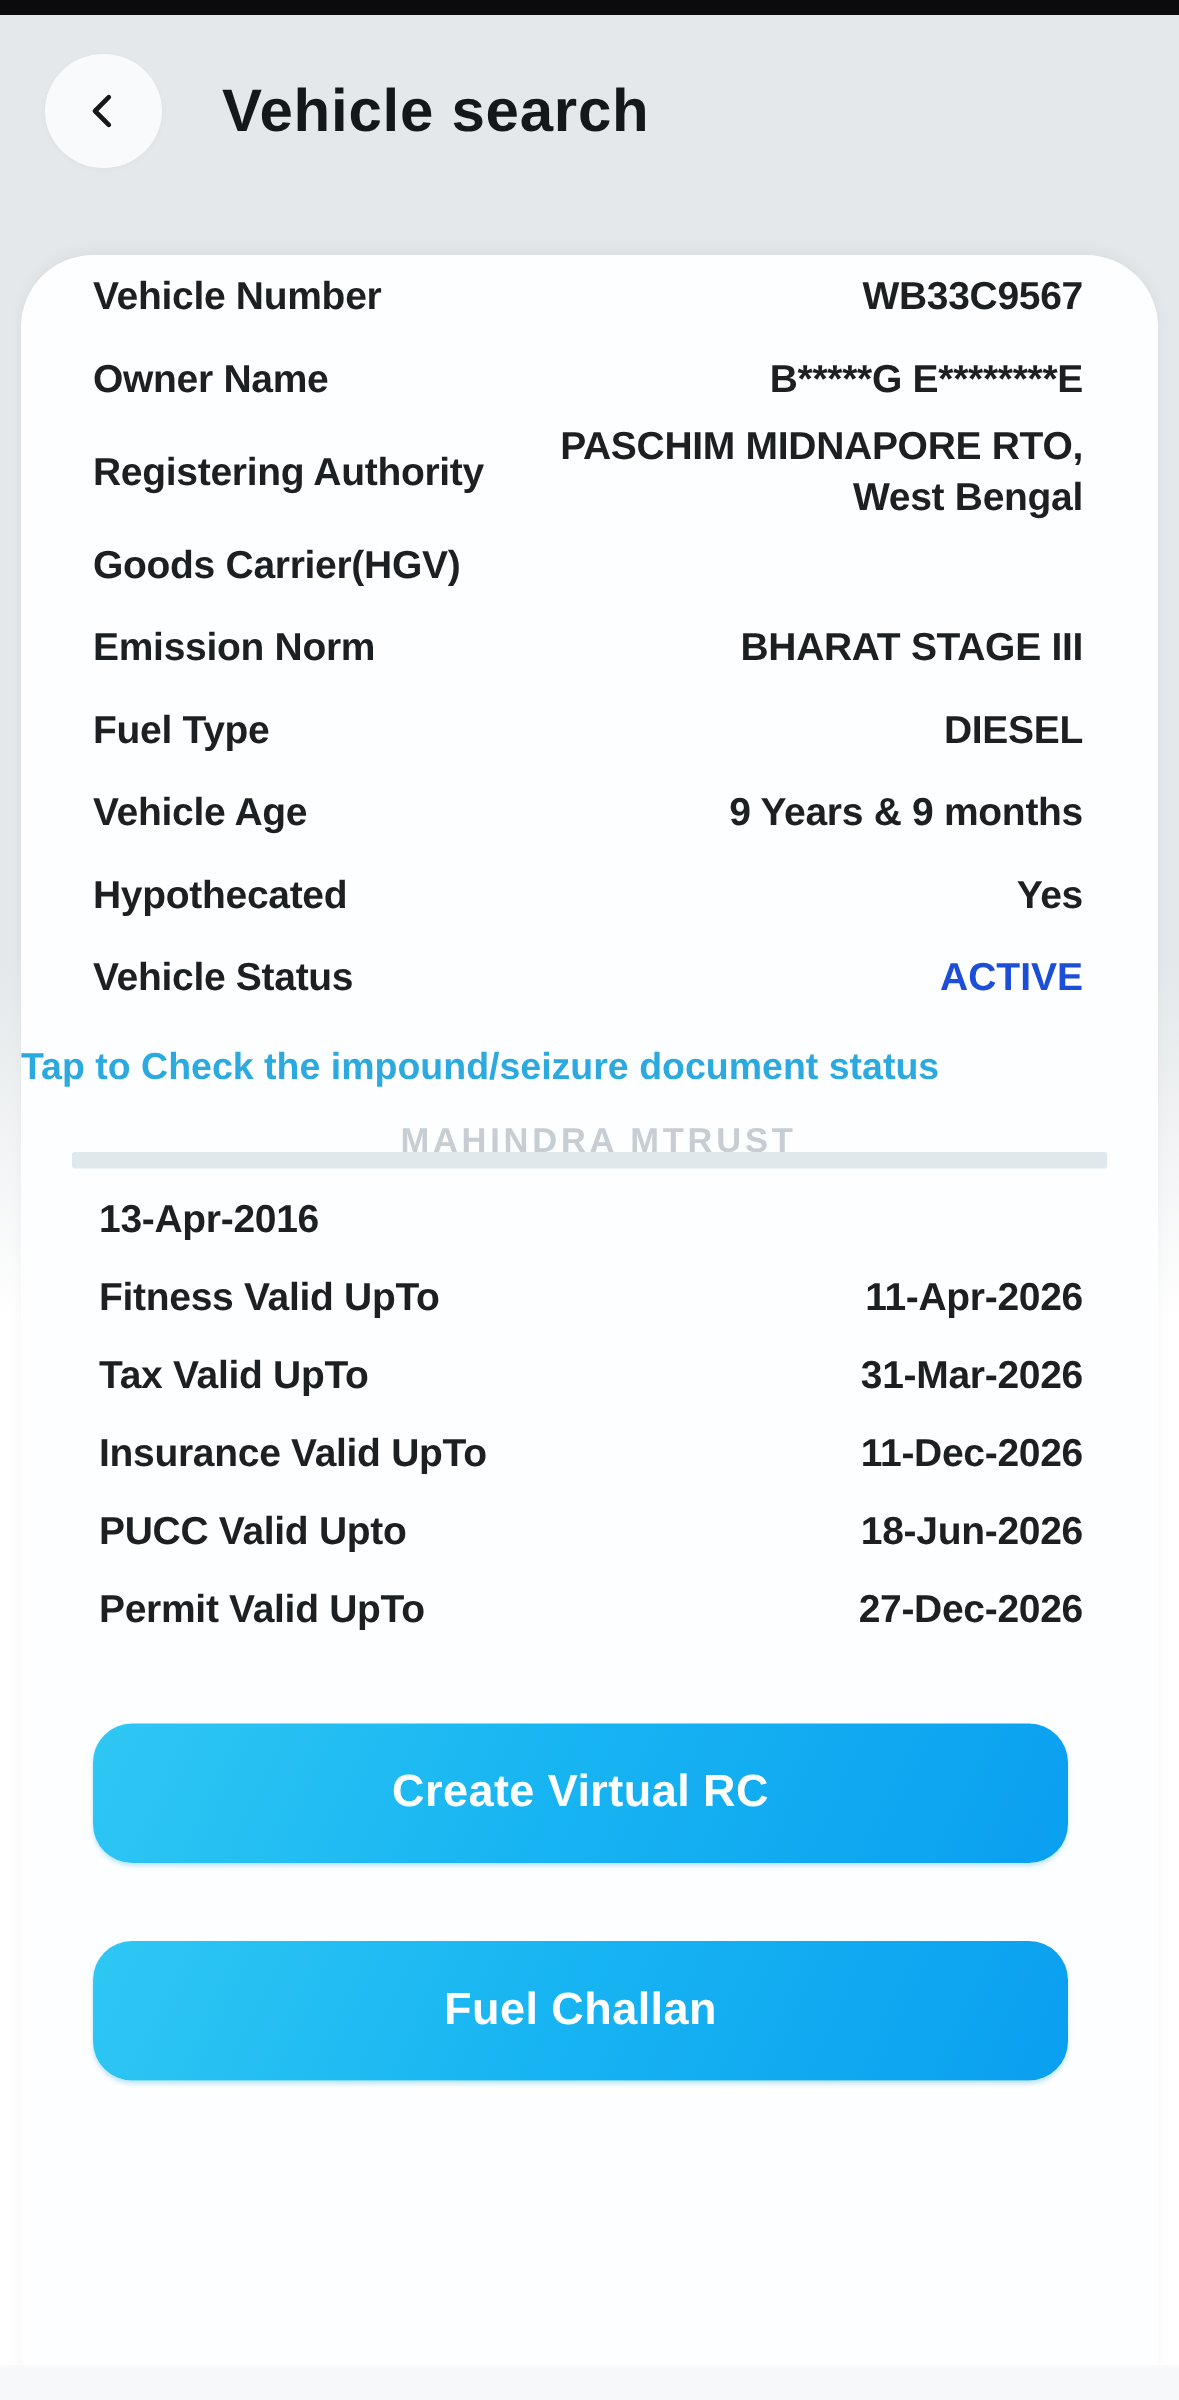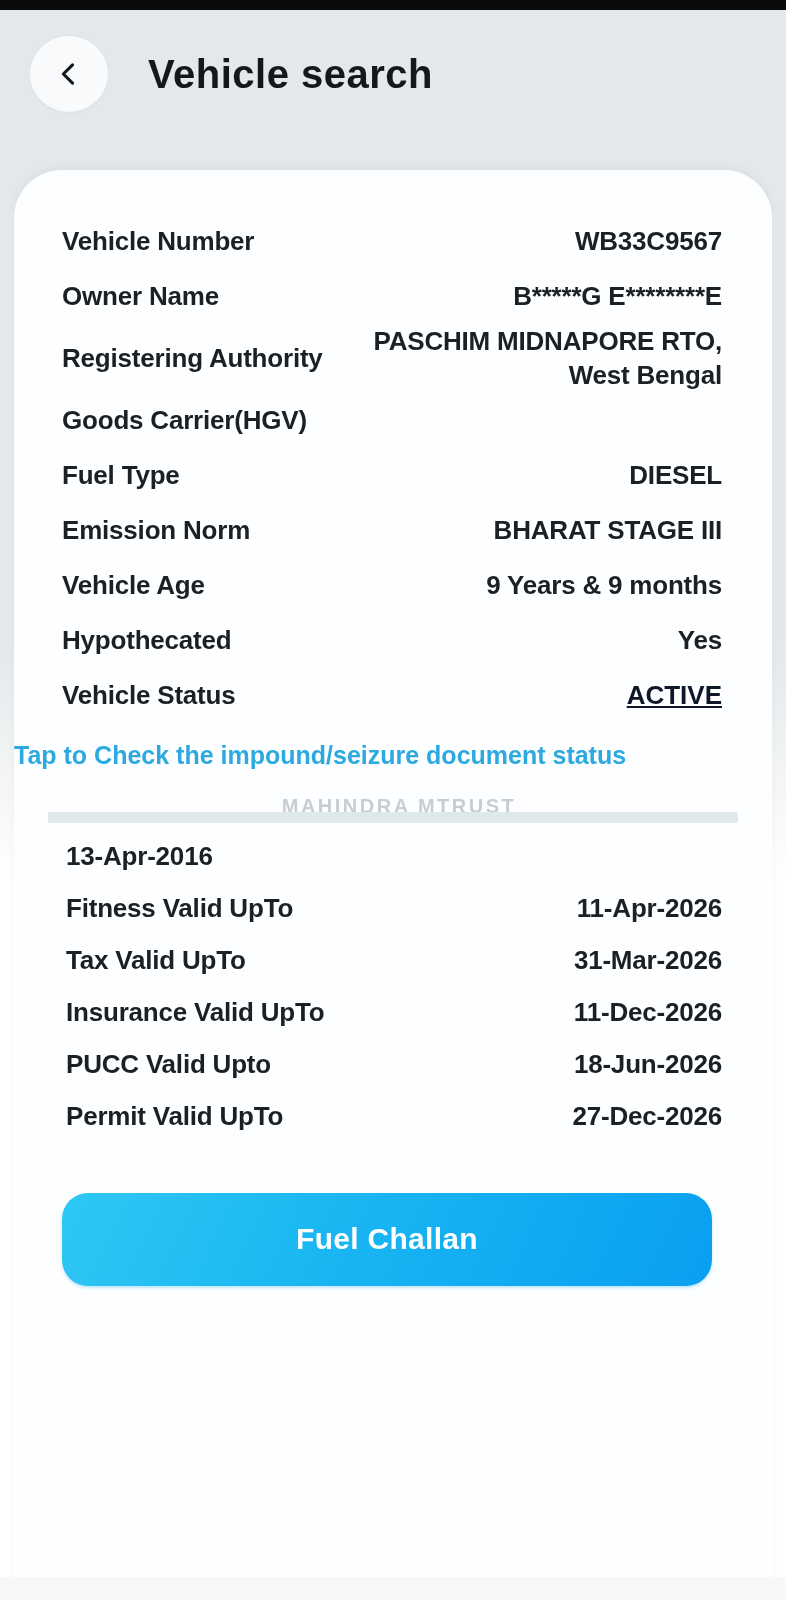--- a/index.html
+++ b/index.html
@@ -14,36 +14,36 @@
     width:78px;height:76px;border-radius:50%;background:#f9fafc;border:none;
     display:flex;align-items:center;justify-content:center;cursor:pointer;
     box-shadow:0 1px 4px rgba(0,0,0,0.03);
   }
   .back-btn svg{display:block;}
   .title{margin-left:40px;font-size:40px;font-weight:700;color:#15181b;letter-spacing:0.5px;}
   .card{
     position:absolute;left:14px;right:14px;top:170px;bottom:0;
     background:#fdfeff;border-radius:48px 48px 0 0;
     box-shadow:0 -3px 10px rgba(0,0,0,0.04);
-    padding-top:44px;box-sizing:border-box;
+    box-sizing:border-box;
   }
   .sec1{padding:0 50px 0 48px;}
   .sec2{padding:0 50px 0 52px;margin-top:8px;}
   .row{display:flex;justify-content:space-between;align-items:center;min-height:55px;gap:20px;}
   .sec2 .row{min-height:52px;}
   .lbl{font-size:26px;font-weight:600;color:#1d2022;white-space:nowrap;letter-spacing:-0.2px;}
   .val{font-size:26px;font-weight:600;color:#1d2022;text-align:right;max-width:430px;letter-spacing:-0.2px;line-height:1.32;}
-  .val.green{color:#0f172a;font-weight:700;letter-spacing:0;text-decoration:underline;}
+  .val.green{color:#1d4ed8;font-weight:700;letter-spacing:0;}
   .link-row{margin-top:14px;text-align:left;line-height:36px;}
   .link{font-size:25px;font-weight:700;color:#2caadf;white-space:nowrap;cursor:pointer;}
   .wm-wrap{position:relative;height:46px;}
   .divider{position:absolute;left:34px;right:34px;bottom:0;height:11px;background:#dfe9ec;border-radius:2px;}
   .watermark{
     position:absolute;left:12px;right:0;bottom:5px;text-align:center;
-    font-size:20px;font-weight:700;letter-spacing:2.5px;color:#c7cdd2;
+    font-size:23px;font-weight:700;letter-spacing:2.5px;color:#c7cdd2;
   }
   .btns{padding:0 60px 0 48px;margin-top:50px;}
   .btn{
     display:flex;align-items:center;justify-content:center;width:100%;height:93px;
     border:none;border-radius:26px;cursor:pointer;font-family:inherit;
     background:linear-gradient(115deg,#2fc7f3 0%,#18b5f2 45%,#0a9ff0 100%);
     color:#fdfeff;font-size:30px;font-weight:700;letter-spacing:0.3px;
     box-shadow:0 2px 3px rgba(10,159,240,0.25);
   }
   .btn + .btn{margin-top:52px;}
@@ -79,26 +79,26 @@
         <span class="val">B*****G E********E</span>
       </div>
       <div class="row">
         <span class="lbl">Registering Authority</span>
         <span class="val">PASCHIM MIDNAPORE RTO, West Bengal</span>
       </div>
       <div class="row">
         <span class="val">Goods Carrier(HGV)</span>
       </div>
       <div class="row">
+        <span class="lbl">Emission Norm</span>
+        <span class="val">BHARAT STAGE III</span>
+      </div>
+      <div class="row">
         <span class="lbl">Fuel Type</span>
         <span class="val">DIESEL</span>
-      </div>
-      <div class="row">
-        <span class="lbl">Emission Norm</span>
-        <span class="val">BHARAT STAGE III</span>
       </div>
       <div class="row">
         <span class="lbl">Vehicle Age</span>
         <span class="val">9 Years &amp; 9 months</span>
       </div>
       <div class="row">
         <span class="lbl">Hypothecated</span>
         <span class="val">Yes</span>
       </div>
       <div class="row">
@@ -136,20 +136,21 @@
         <span class="lbl">PUCC Valid Upto</span>
         <span class="val">18-Jun-2026</span>
       </div>
       <div class="row">
         <span class="lbl">Permit Valid UpTo</span>
         <span class="val">27-Dec-2026</span>
       </div>
     </div>
 
     <div class="btns">
+      <button class="btn">Create Virtual RC</button>
       <button class="btn">Fuel Challan</button>
     </div>
 
   </div>
 
   <div class="footer"></div>
 
 </div>
 
 </body></html>

